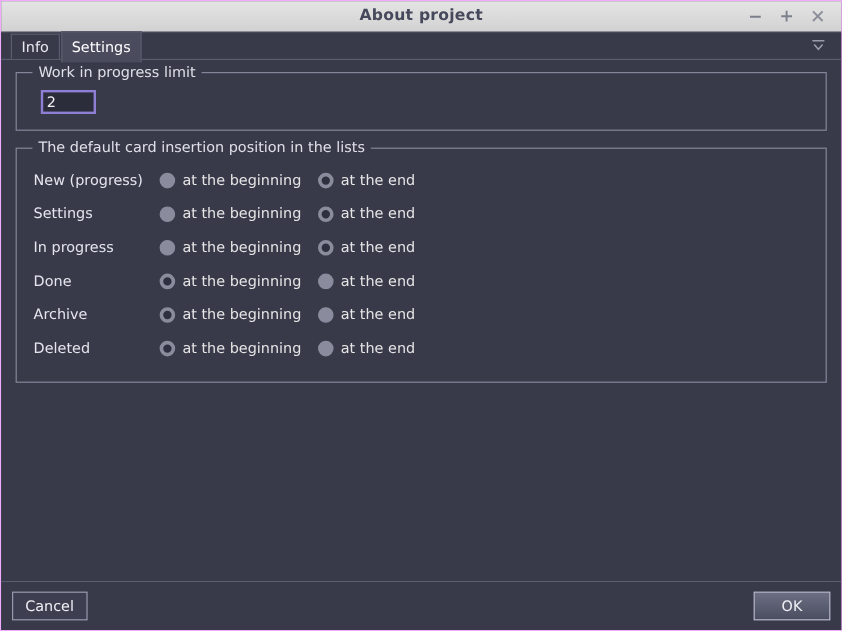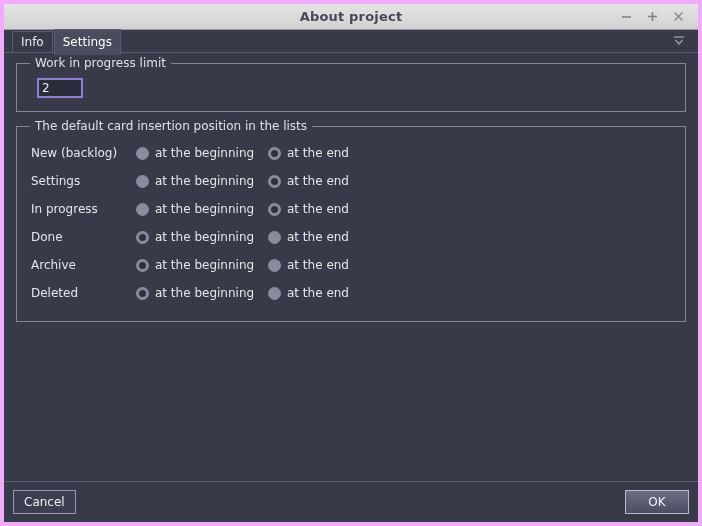--- a/index.html
+++ b/index.html
@@ -8,21 +8,21 @@
     width: 702px; height: 526px;
     overflow: hidden;
     background: #2f3140;
     font-family: "DejaVu Sans", sans-serif;
   }
 
   .window {
     position: relative;
     width: 702px; height: 526px;
     background: #383a4a;
-    border: 4px solid #f0abfc;
+    border: 1px solid #f0abfc;
     display: flex;
     flex-direction: column;
   }
 
   
   .titlebar {
     height: 26px;
     flex: 0 0 26px;
     background: linear-gradient(to bottom, #e4e4e4 0%, #d2d2d2 100%);
     border-bottom: 1px solid #9a9aa2;
@@ -261,21 +261,21 @@
       <div class="group-title">Work in progress limit</div>
       <div class="row">
         <input class="limit-input" type="text" value="2" style="">
       </div>
     </div>
 
     <div class="groupbox g2">
       <div class="group-title">The default card insertion position in the lists</div>
 
       <div class="row">
-        <span class="row-label">New (backlog)</span>
+        <span class="row-label">New (progress)</span>
         <span class="radio-opt first">
           <span class="radio-dot"></span>
           <span class="radio-label">at the beginning</span>
         </span>
         <span class="radio-opt">
           <span class="radio-dot checked"></span>
           <span class="radio-label">at the end</span>
         </span>
       </div>
 

